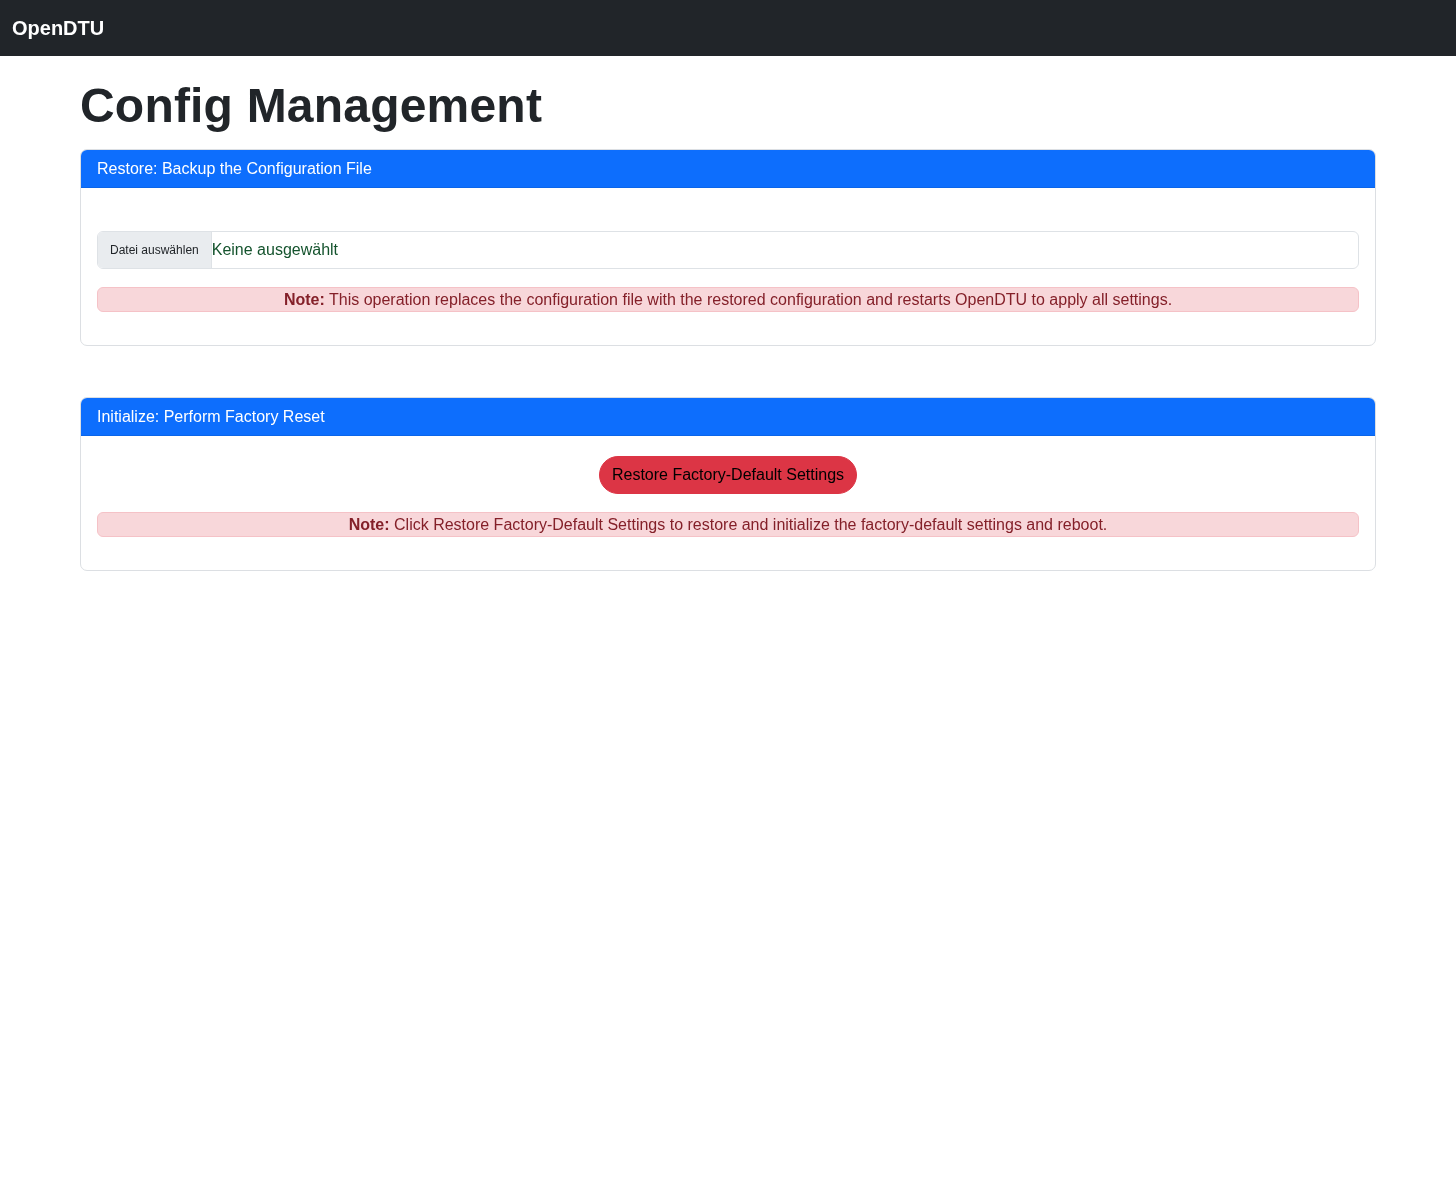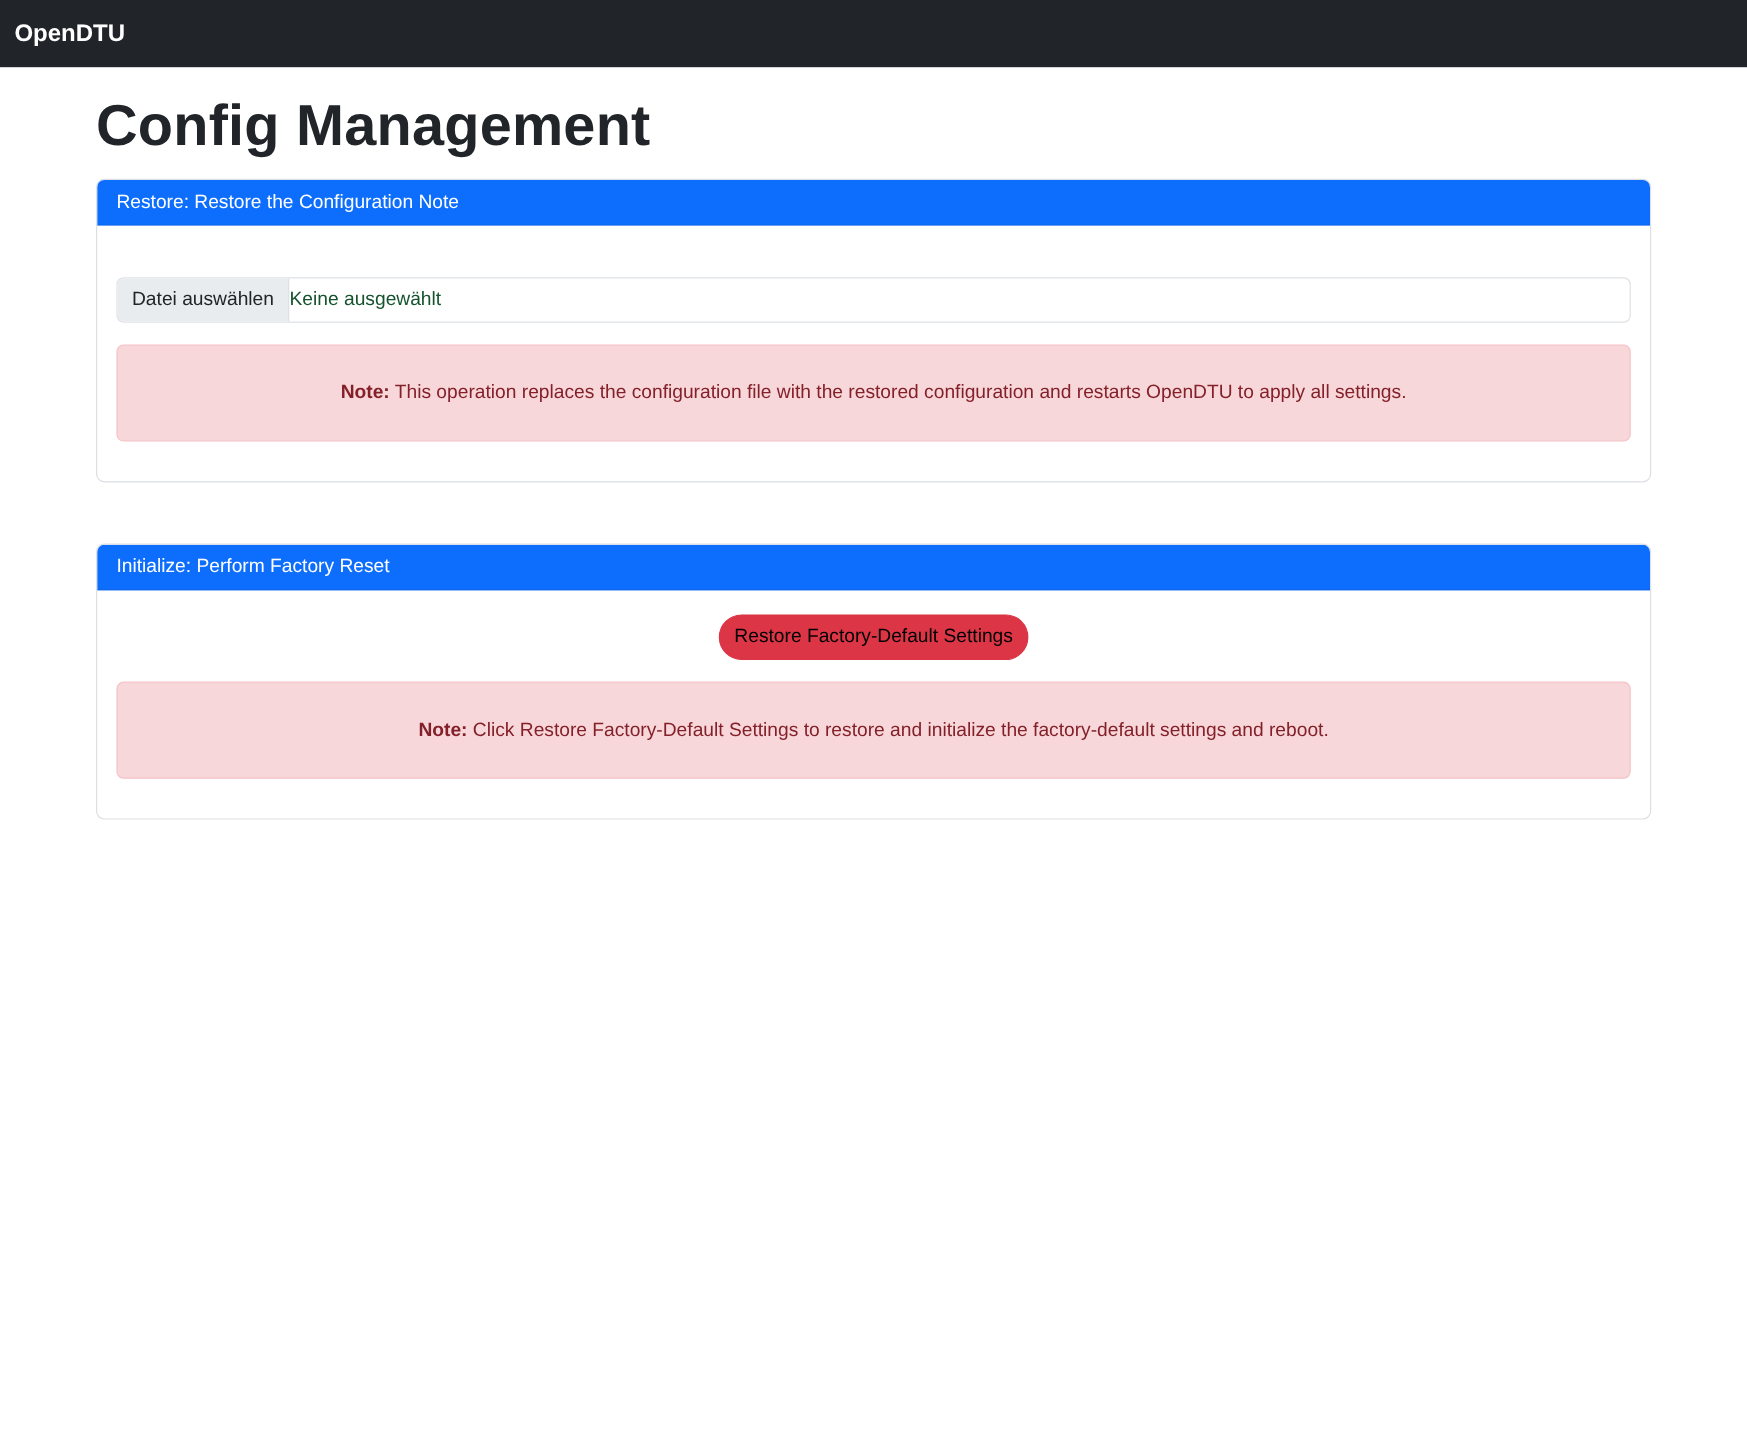--- a/index.html
+++ b/index.html
@@ -127,21 +127,21 @@
     border: 1px solid #dee2e6;
     border-radius: 6px;
     margin-top: 27px;
     background: #ffffff;
     overflow: hidden;
     cursor: pointer;
   }
   .file-btn {
     background: #e9ecef;
     color: #212529;
-    font-size: 16px;
+    font-size: 12px;
     padding: 6px 12px;
     border: none;
     border-right: 1px solid #dee2e6;
     display: flex;
     align-items: center;
     white-space: nowrap;
     font-family: inherit;
     cursor: pointer;
   }
   .file-status {
@@ -154,21 +154,21 @@
 
   
   .alert-danger {
     background: #f8d7da;
     border: 1px solid #f5c2c7;
     border-radius: 6px;
     color: #842029;
     font-size: 16px;
     line-height: 23px;
     text-align: center;
-    padding: 28px;
+    padding: 0;
     margin-top: 18px;
     margin-bottom: 17px;
   }
   .alert-danger .note-label { font-weight: 700; }
 
   
   .init-btn-row {
     display: flex;
     justify-content: center;
     margin-top: 4px;
@@ -180,21 +180,21 @@
 <nav class="navbar">
   <a class="navbar-brand">OpenDTU</a>
 </nav>
 
 <main class="container">
 
   <h1 class="page-title">Config Management</h1>
 
 
   <section class="card">
-    <div class="card-header">Restore: Restore the Configuration Note</div>
+    <div class="card-header">Restore: Backup the Configuration File</div>
     <div class="card-body">
       <div class="file-input">
         <button class="file-btn">Datei auswählen</button>
         <span class="file-status">Keine ausgewählt</span>
       </div>
       <div class="alert-danger">
         <span class="note-label">Note:</span><span> This operation replaces the configuration file with the restored configuration and restarts OpenDTU to apply all settings.</span>
       </div>
     </div>
   </section>

